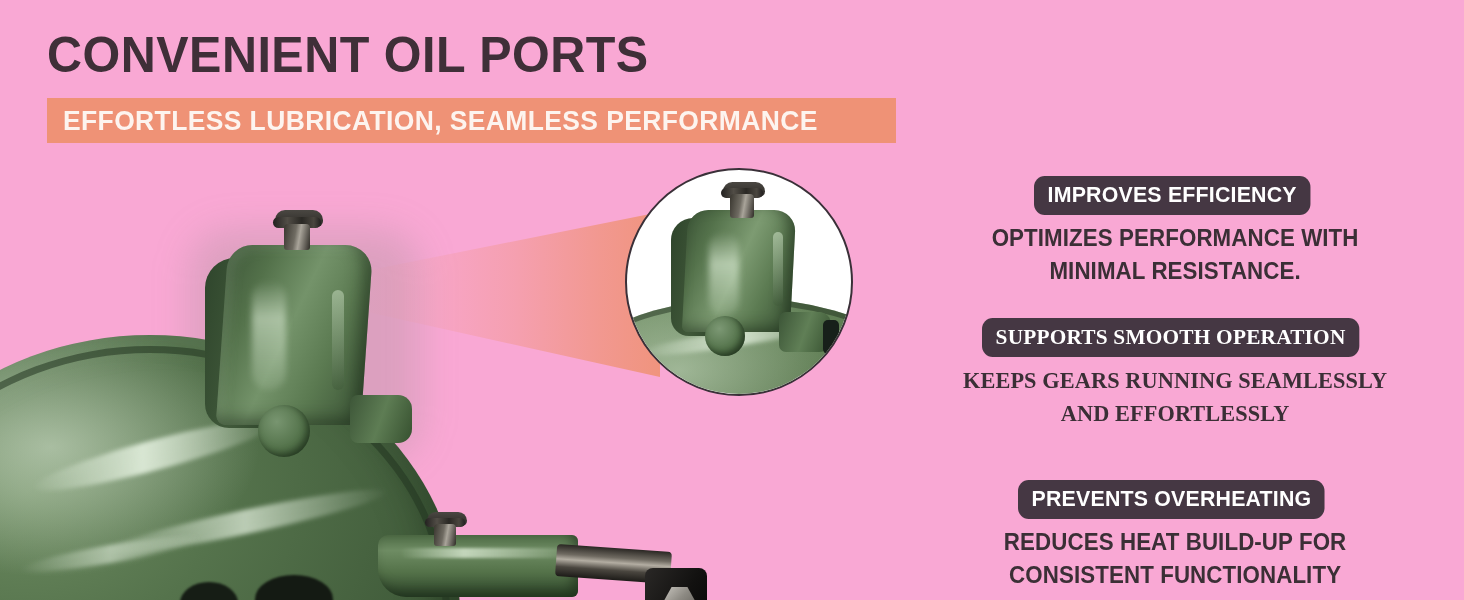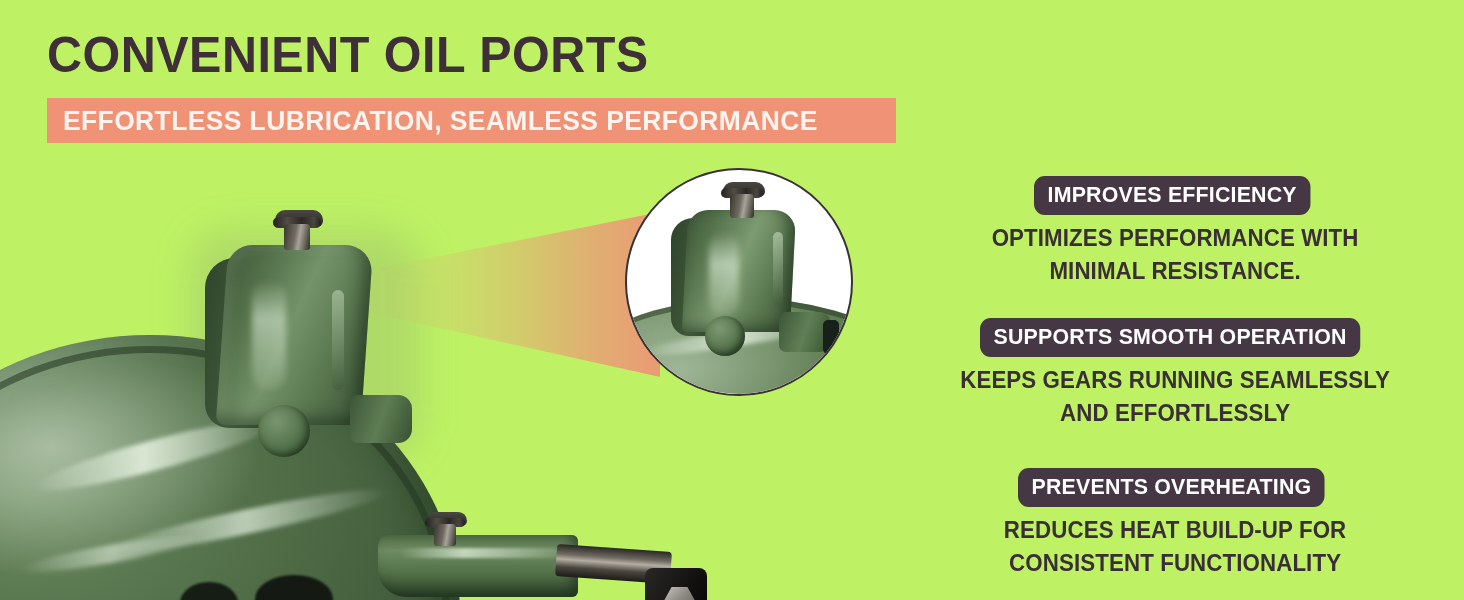--- a/index.html
+++ b/index.html
@@ -7,21 +7,21 @@
     padding: 0;
     background: #ffffff;
   }
   body {
     font-family: "Liberation Sans", sans-serif;
   }
   #canvas {
     position: relative;
     width: 1464px;
     height: 600px;
-    background: #bef264;
+    background: #f9a8d4;
     overflow: hidden;
   }
 
   
   .headline {
     position: absolute;
     left: 47px;
     top: 28px;
     font-size: 50px;
     line-height: 54px;
@@ -486,21 +486,21 @@
     font-size: 23px;
     line-height: 33px;
     font-weight: 800;
     letter-spacing: 0.1px;
     color: #3B2F36;
     white-space: pre-line;
     transform: scaleX(0.97);
     transform-origin: left top;
   }
   .f1 { margin-bottom: 30px; }
-  .f2 { margin-bottom: 38px; }
+  .f2 { margin-bottom: 50px; font-family: Liberation Serif, serif; }
 </style>
 </head>
 <body>
 
 <div id="canvas">
 
   <div class="headline">CONVENIENT OIL PORTS</div>
 
   <div class="subbanner">
     <div class="subbanner-text">EFFORTLESS LUBRICATION, SEAMLESS PERFORMANCE</div>

